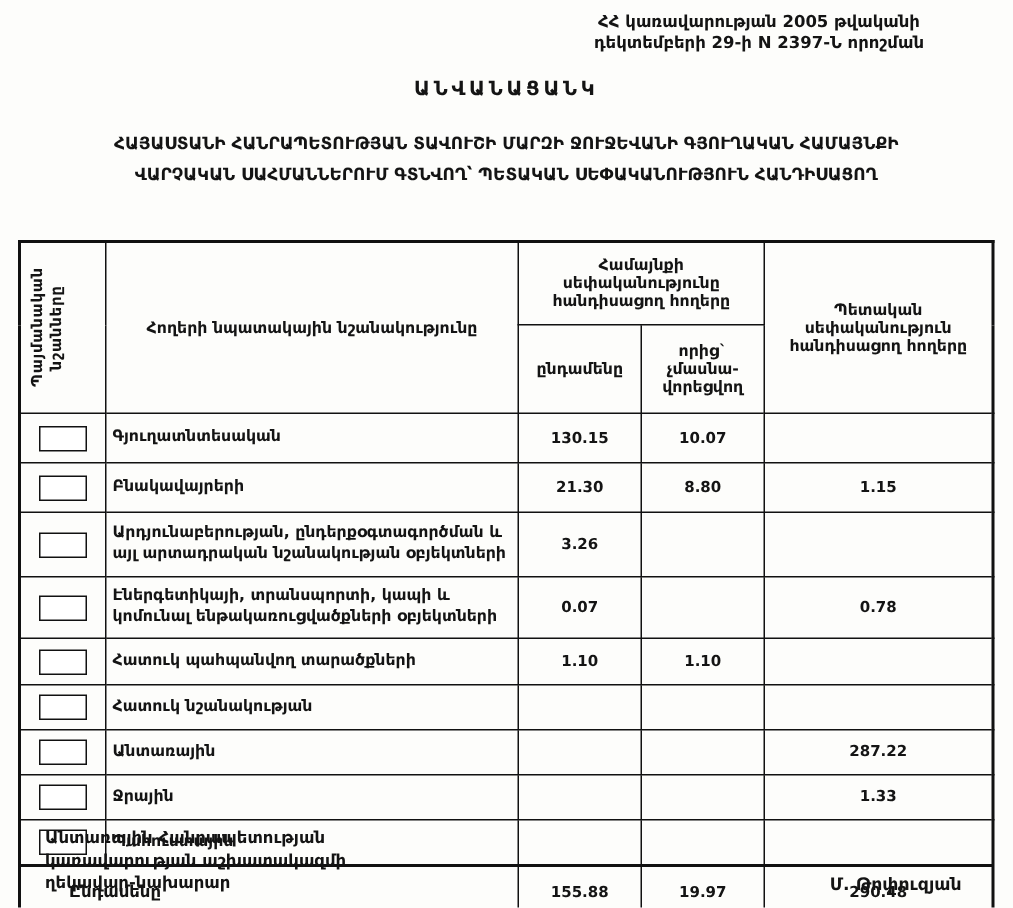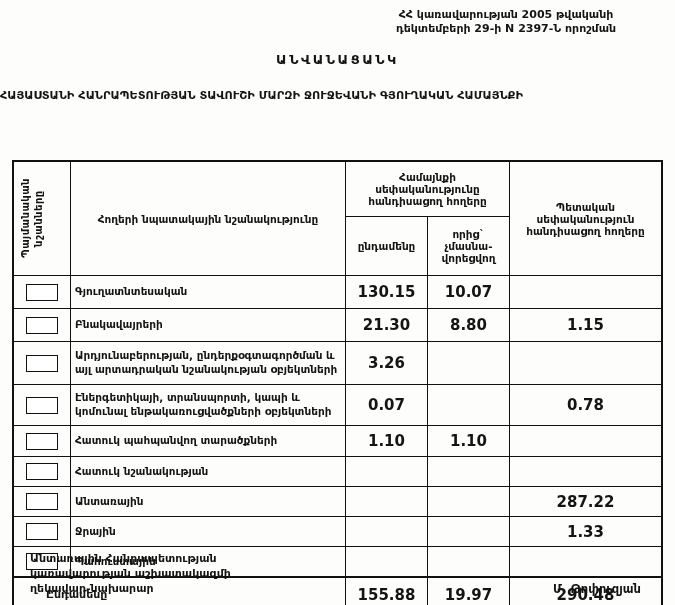--- a/index.html
+++ b/index.html
@@ -12,21 +12,21 @@
   .appendix{
     position:absolute;top:8px;right:14px;width:310px;
     text-align:center;font-size:11px;font-weight:bold;line-height:1.3;
   }
   .doc-title{
     position:absolute;top:52px;left:0;width:100%;
     text-align:center;font-size:13px;font-weight:bold;letter-spacing:2.5px;
   }
   .doc-subtitle{
     position:absolute;top:86px;left:0;width:100%;
-    text-align:left;font-size:11.3px;font-weight:bold;line-height:1.85;
+    text-align:center;font-size:11.3px;font-weight:bold;line-height:1.85;
   }
   table.land{
     position:absolute;top:160px;left:12px;width:651px;
     border-collapse:collapse;table-layout:fixed;
     border:2.5px solid #111;
     font-size:10.5px;font-weight:bold;
   }
   table.land th, table.land td{
     border:1.3px solid #111;
     padding:2px 4px;
@@ -42,21 +42,21 @@
     writing-mode:vertical-rl;
     transform:rotate(180deg);
     text-align:center;
     font-size:10px;
     line-height:1.25;
     white-space:normal;
     padding:4px 2px;
     letter-spacing:0.5px;
   }
   td.name{ text-align:left;padding-left:8px;line-height:1.3; }
-  td.num{ text-align:center;font-size:15px; }
+  td.num{ text-align:center;font-size:10px; }
   td.sym{ text-align:center; }
   .cb{
     width:30px;height:15px;margin:0 auto;
     border:1.6px solid #111;background:#fff;
   }
   tr.total-row td{border-top:2px solid #111;height:30px;}
   tr.total-row td.name{padding-left:32px;font-size:11px;}
   .r1 td{height:28px;} .r2 td{height:28px;} .r3 td{height:38px;}
   .r4 td{height:36px;} .r5 td{height:26px;} .r6 td{height:25px;}
   .r7 td{height:25px;} .r8 td{height:25px;} .r9 td{height:25px;}
@@ -75,20 +75,21 @@
 
 <div class="appendix">
   <div>ՀՀ կառավարության 2005 թվականի</div>
   <div>դեկտեմբերի 29-ի N 2397-Ն որոշման</div>
 </div>
 
 <div class="doc-title">ԱՆՎԱՆԱՑԱՆԿ</div>
 
 <div class="doc-subtitle">
   <div>ՀԱՅԱՍՏԱՆԻ ՀԱՆՐԱՊԵՏՈՒԹՅԱՆ ՏԱՎՈՒՇԻ ՄԱՐԶԻ ՋՈՒՋԵՎԱՆԻ ԳՅՈՒՂԱԿԱՆ ՀԱՄԱՅՆՔԻ</div>
+  <div>ՎԱՐՉԱԿԱՆ ՍԱՀՄԱՆՆԵՐՈՒՄ ԳՏՆՎՈՂ՝ ՊԵՏԱԿԱՆ ՍԵՓԱԿԱՆՈՒԹՅՈՒՆ ՀԱՆԴԻՍԱՑՈՂ</div>
 </div>
 
 <table class="land">
   <thead>
     <tr class="h1">
       <th class="col-sym" rowspan="2">
         <div class="vertical">Պայմանական նշանները</div>
       </th>
       <th class="col-name" rowspan="2">Հողերի նպատակային նշանակությունը</th>
       <th colspan="2">Համայնքի սեփականությունը հանդիսացող հողերը</th>

